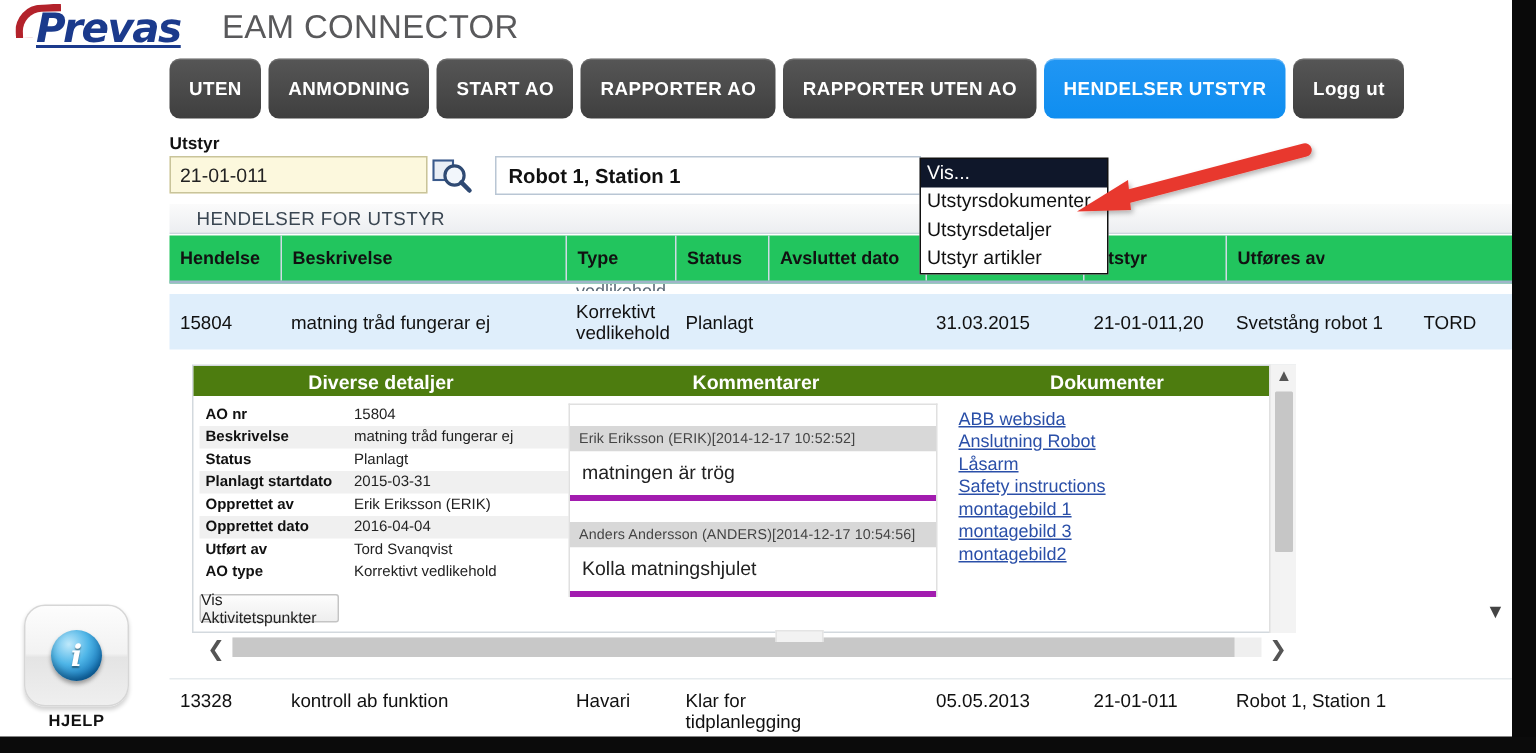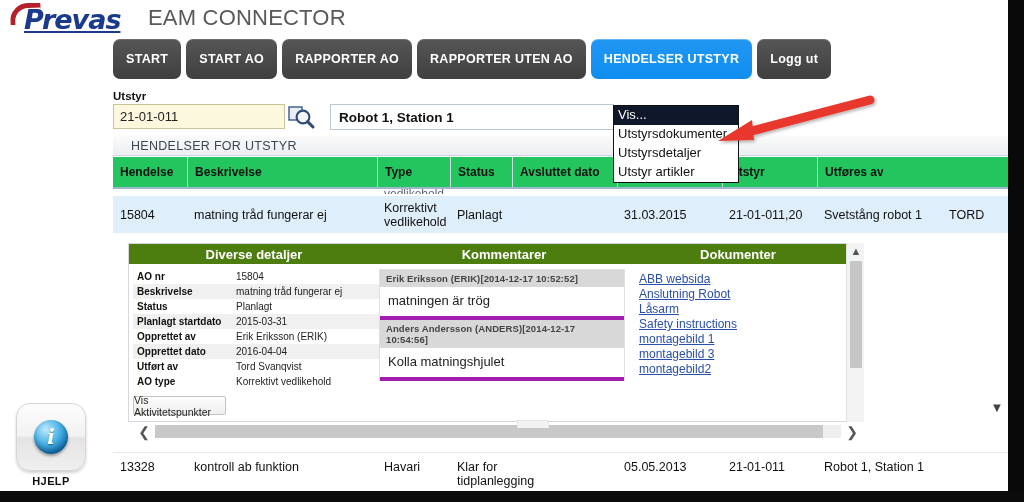--- a/index.html
+++ b/index.html
@@ -117,21 +117,21 @@
   .dh0{width:250px;} .dh1{width:250px;} .dh2{width:218px;}
 
   .dbody{display:flex;height:157px;}
   .dcol0{width:250px;padding:5px 0 0 4px;box-sizing:border-box;}
   .drow{display:flex;height:15px;align-items:center;font-size:10px;}
   .drow.alt{background:#f0f0f0;}
   .dk{width:103px;font-weight:bold;color:#111;padding-left:4px;box-sizing:border-box;}
   .dv{color:#222;}
 
   .dcol1{width:252px;padding:5px 6px 0 0;box-sizing:border-box;}
-  .cmt-head{background:#d8d8d8;color:#444;font-size:9.5px;font-weight:bold;padding:3px 6px;letter-spacing:.1px;}
+  .cmt-head{background:#d8d8d8;color:#444;font-size:9.5px;font-weight:normal;padding:3px 6px;letter-spacing:.1px;margin-top:14px;}
   .cmt-body{background:#fff;font-size:13px;color:#222;padding:6px 8px 8px 8px;border-bottom:4px solid #a21caf;}
   .cmt-box{border:1px solid #e0e0e0;border-bottom:none;}
 
   .dcol2{width:218px;padding:8px 0 0 8px;box-sizing:border-box;}
   .doclink{display:block;font-size:12px;color:#2a4fa8;text-decoration:underline;line-height:15px;margin-bottom:0px;cursor:pointer;}
 
   
   .dscroll{position:absolute;left:846px;top:243px;width:18px;height:179px;background:#f3f3f3;border-left:1px solid #e0e0e0;box-sizing:border-box;}
   .dsc-up,.dsc-dn{width:18px;height:16px;display:flex;align-items:center;justify-content:center;color:#555;font-size:11px;cursor:pointer;}
   .dsc-thumb{position:absolute;left:3px;top:18px;width:12px;height:107px;background:#c6c6c6;border-radius:1px;cursor:pointer;}
@@ -181,21 +181,22 @@
 
   <div class="brandbar">
     <div class="logo">
       <div class="logo-swoosh"></div>
       <div class="logo-text">Prevas</div>
     </div>
     <div class="app-title">EAM CONNECTOR</div>
   </div>
 
   <div class="navbar">
-    <div class="tab">START</div>
+    <div class="tab">UTEN</div>
+    <div class="tab">ANMODNING</div>
     <div class="tab">START AO</div>
     <div class="tab">RAPPORTER AO</div>
     <div class="tab">RAPPORTER UTEN AO</div>
     <div class="tab active">HENDELSER UTSTYR</div>
     <div class="tab logout">Logg ut</div>
   </div>
 
   <div class="fieldlabel">Utstyr</div>
   <input class="equip-input" value="21-01-011" style="">
 

